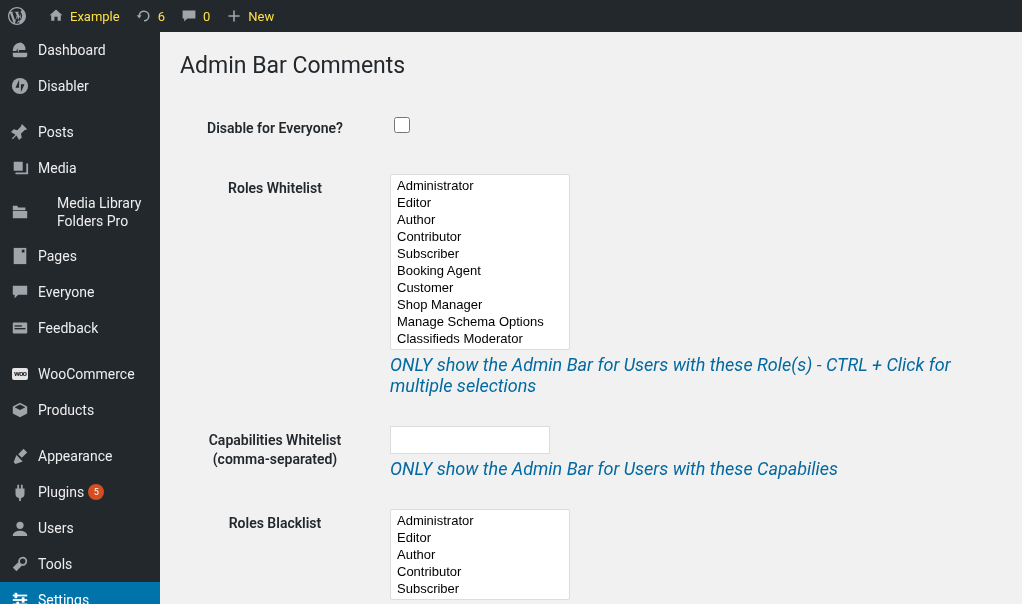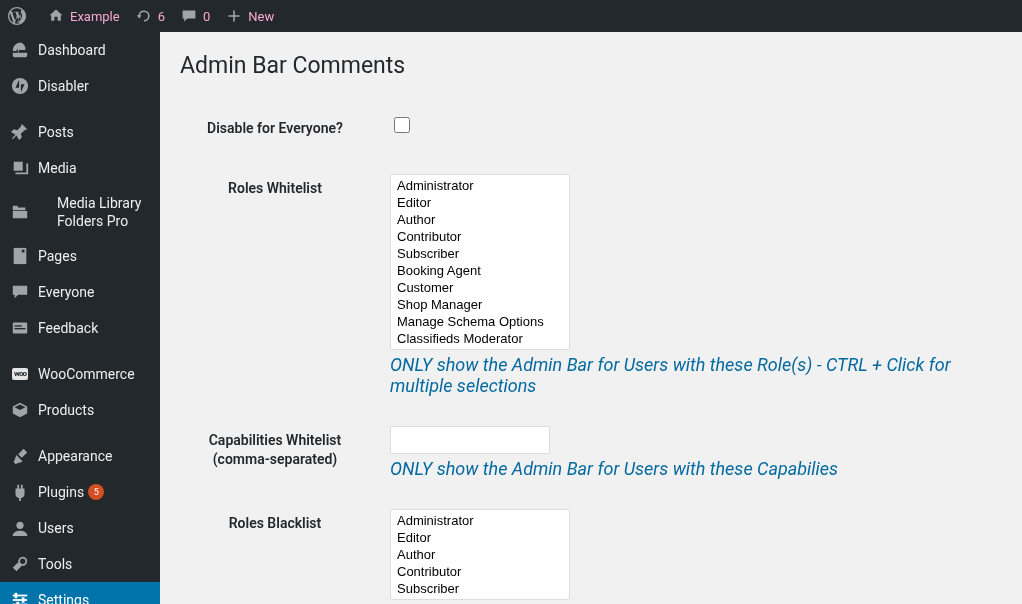--- a/index.html
+++ b/index.html
@@ -1,21 +1,21 @@
 <!DOCTYPE html>
 <html><head>
 <meta charset="utf-8">
 <style>
   * { box-sizing: border-box; }
   html,body { margin:0; padding:0; font-family: -apple-system, BlinkMacSystemFont, "Segoe UI", Roboto, Helvetica, Arial, sans-serif; font-size:13px; color:#444; background:#f1f1f1;}
   
   #wpadminbar { position:fixed; top:0; left:0; right:0; height:32px; background:#23282d; color:#eee; display:flex; align-items:center; z-index:100; font-size:13px;}
   #wpadminbar .ab-item { display:flex; align-items:center; padding:0 8px; height:32px; color:#eee; cursor:pointer;}
   #wpadminbar .ab-item .icon { color:#a0a5aa; margin-right:6px; display:inline-flex; align-items:center;}
-  #wpadminbar .ab-item .txt { color:#f9a8d4;}
+  #wpadminbar .ab-item .txt { color:#fde047;}
   
   #adminmenuwrap { position:fixed; top:32px; left:0; bottom:0; width:160px; background:#23282d;}
   #adminmenu { list-style:none; margin:0; padding:0;}
   #adminmenu li { position:relative; }
   #adminmenu li.sep { margin-top:5px; padding-top:5px; }
   #adminmenu a { display:flex; align-items:center; padding:8px 8px 8px 10px; color:#eee; text-decoration:none; font-size:14px; line-height:1.3; cursor:pointer;}
   #adminmenu a .icon { width:20px; height:20px; margin-right:8px; color:#a0a5aa; flex-shrink:0; display:flex; align-items:center; justify-content:center;}
   #adminmenu a.multi .label { line-height:1.3;margin-left:19px;}
   #adminmenu li.current a { background:#0073aa; color:#fff;}
   #adminmenu li.current a .icon { color:#fff;}

